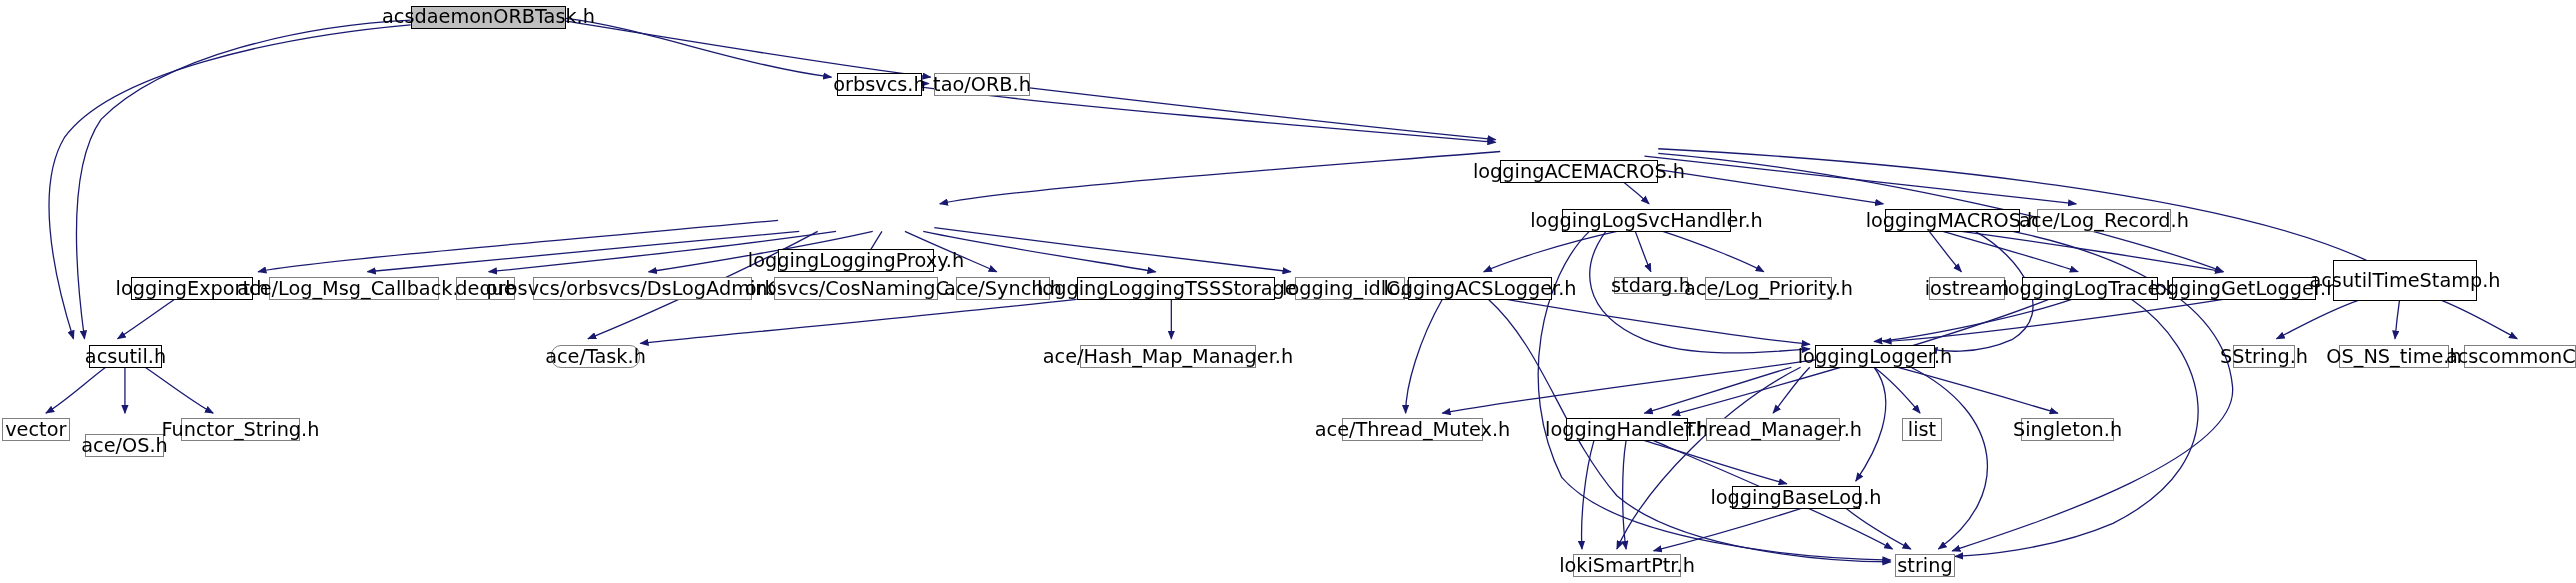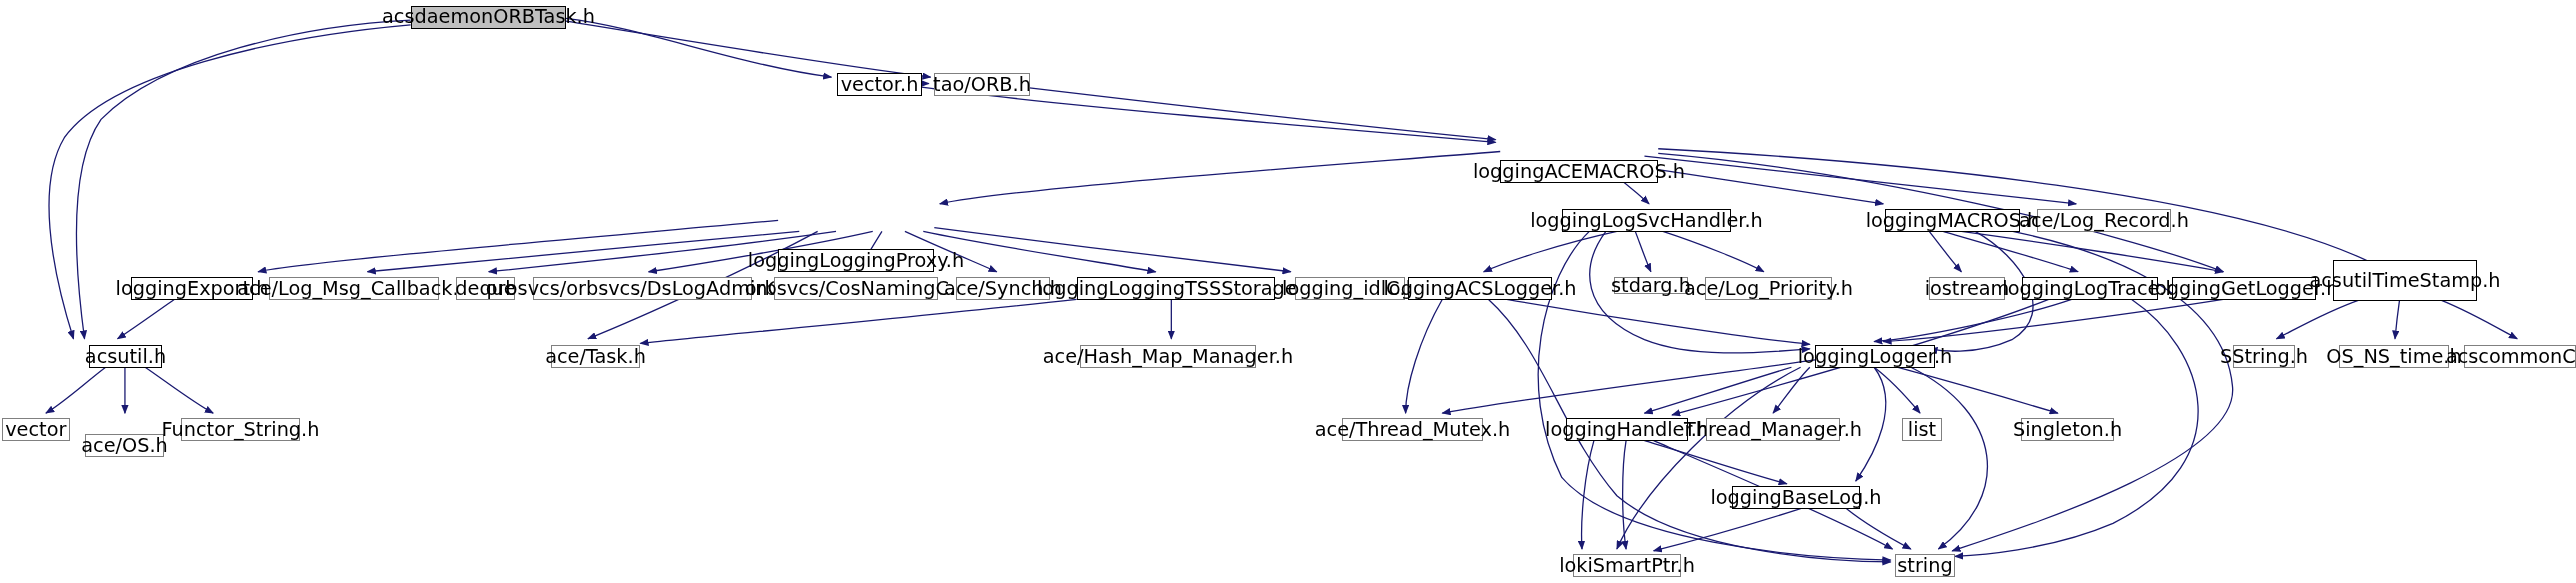--- a/index.html
+++ b/index.html
@@ -86,21 +86,21 @@
         <path d="M 2010,554 C 2030,570 2065,590 2080,598" marker-end="url(#ah)" stroke="#191970"></path>
         <path d="M 1730,252 C 1680,300 1650,420 1700,520 C 1760,590 1960,608 2058,610" marker-end="url(#ah)" stroke="#191970"></path>
         <path d="M 1620,326 C 1680,380 1700,470 1760,540 C 1830,600 1990,612 2058,612" marker-end="url(#ah)" stroke="#191970"></path>
       </g>
   </svg>
   <div id="node-layer">
       <div class="node root" style="left: 411px; top: 5.5px; width: 155px; height: 23px;">
         <span>acsdaemonORBTask.h</span>
       </div>
       <div class="node strong" style="left: 837px; top: 73px; width: 85px; height: 23px;">
-        <span>vector.h</span>
+        <span>orbsvcs.h</span>
       </div>
       <div class="node" style="left: 934px; top: 73px; width: 96px; height: 23px;">
         <span>tao/ORB.h</span>
       </div>
       <div class="node strong" style="left: 1500px; top: 141px; width: 158px; height: 23px; margin-top: 19px;">
         <span>loggingACEMACROS.h</span>
       </div>
       <div class="node strong" style="left: 778px; top: 209px; width: 156px; height: 23px; margin-top: 40px;">
         <span>loggingLoggingProxy.h</span>
       </div>
@@ -154,21 +154,21 @@
       </div>
       <div class="node strong" style="left: 2172px; top: 277px; width: 144px; height: 23px;">
         <span>loggingGetLogger.h</span>
       </div>
       <div class="node strong" style="left: 2333px; top: 260px; width: 144px; height: 41px;">
         <span>acsutilTimeStamp.h</span>
       </div>
       <div class="node strong" style="left: 89px; top: 345px; width: 73px; height: 23px;">
         <span>acsutil.h</span>
       </div>
-      <div class="node" style="left: 551px; top: 345px; width: 89px; height: 23px;">
+      <div class="node" style="left: 551px; top: 345px; width: 89px; height: 23px; border-radius: 10px;">
         <span>ace/Task.h</span>
       </div>
       <div class="node" style="left: 1080px; top: 345px; width: 176px; height: 23px;">
         <span>ace/Hash_Map_Manager.h</span>
       </div>
       <div class="node strong" style="left: 1815px; top: 345px; width: 120px; height: 23px;">
         <span>loggingLogger.h</span>
       </div>
       <div class="node" style="left: 2233px; top: 345px; width: 62px; height: 23px;">
         <span>SString.h</span>

